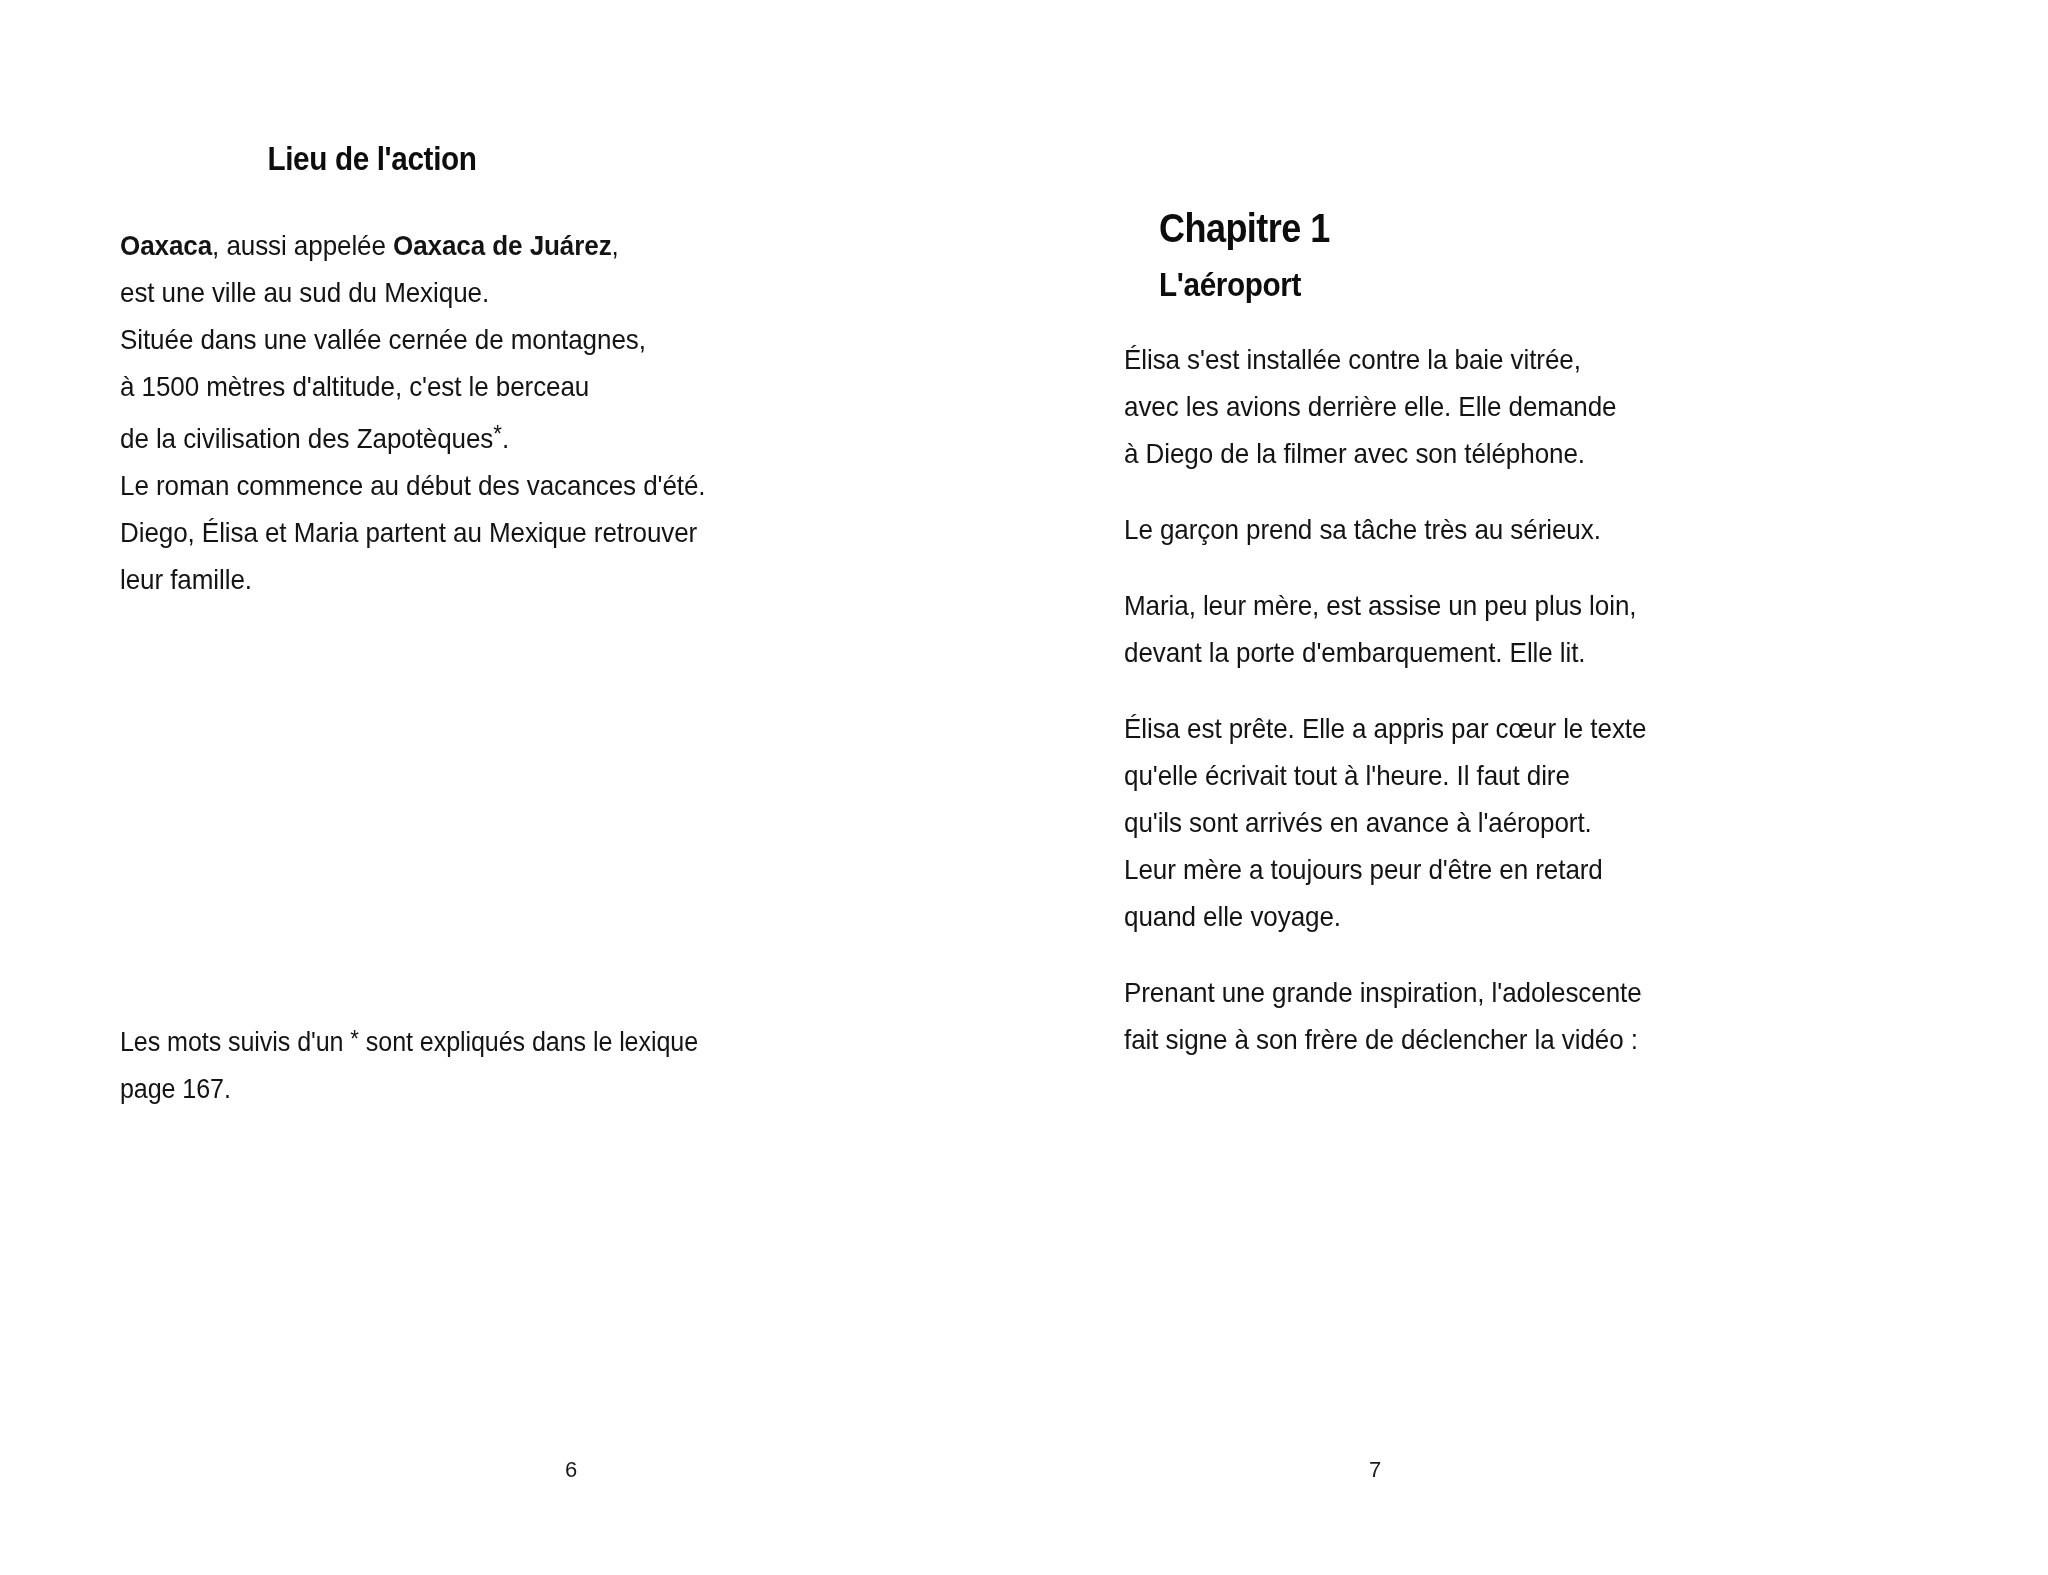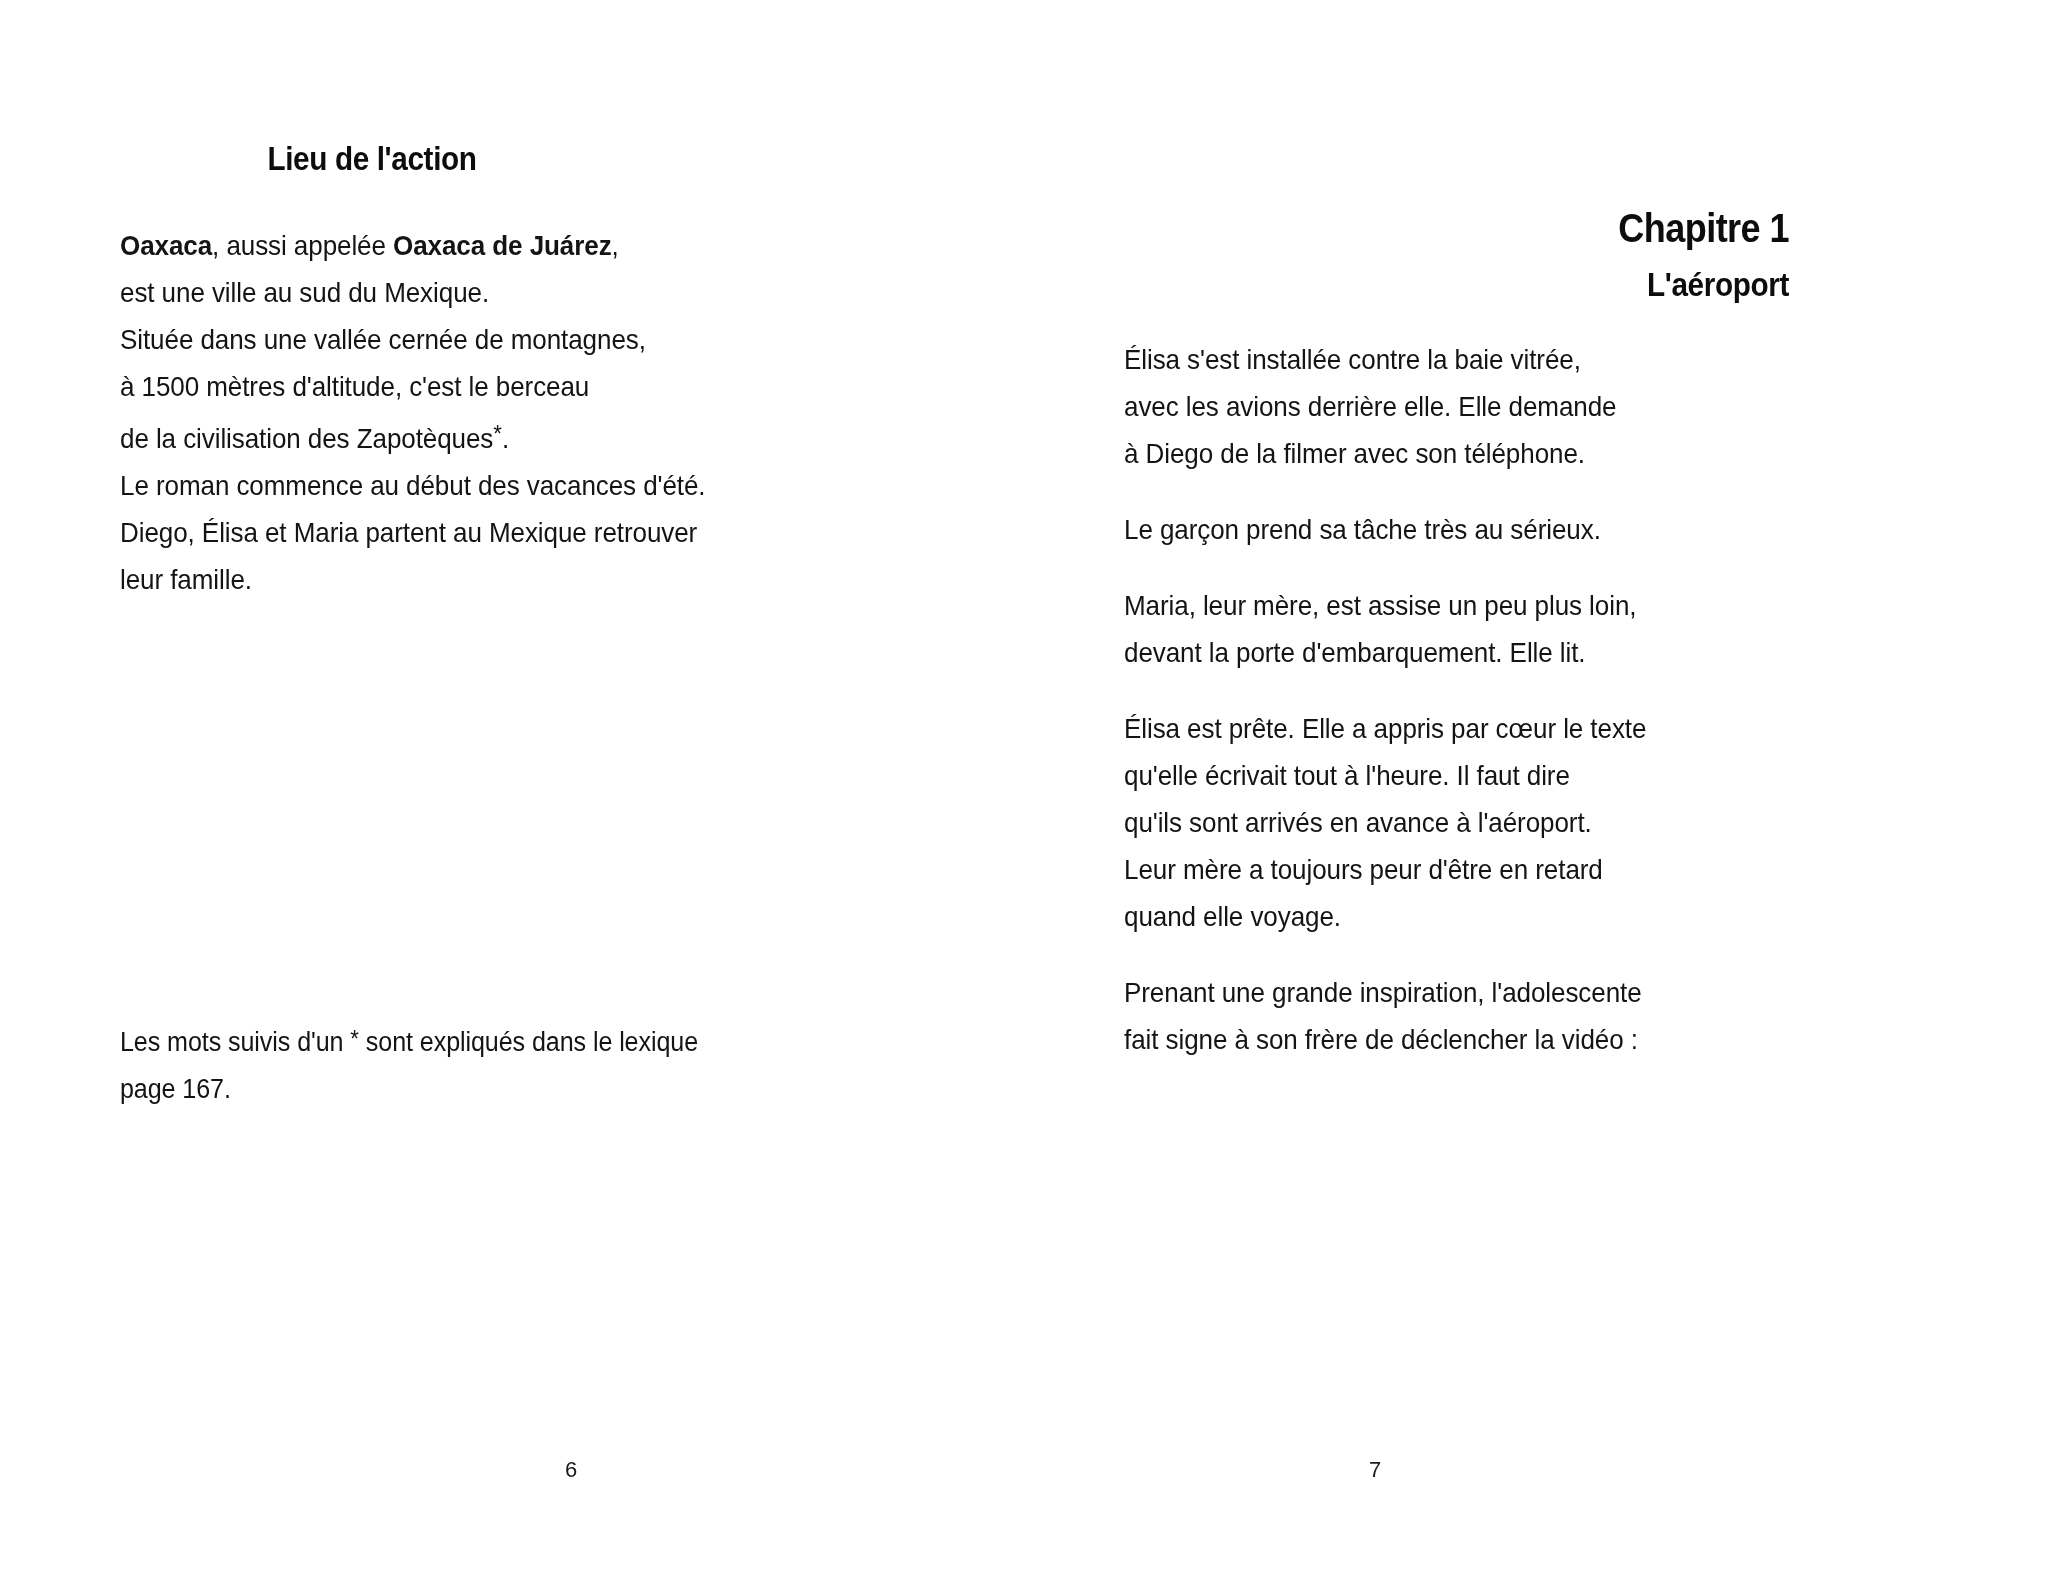--- a/index.html
+++ b/index.html
@@ -64,21 +64,21 @@
     transform: scaleX(0.9);
     transform-origin: left center;
     color: #0d0d0d;
   }
 
   .chapter-block {
     position: absolute;
     top: 208px;
     left: 0;
     width: 700px;
-    text-align: right;
+    text-align: left;
   }
   .chapter-number {
     font-size: 40px;
     font-weight: 700;
     letter-spacing: -0.6px;
     line-height: 1.0;
     color: #0d0d0d;
     transform: scaleX(0.9);
   }
   .chapter-name {

